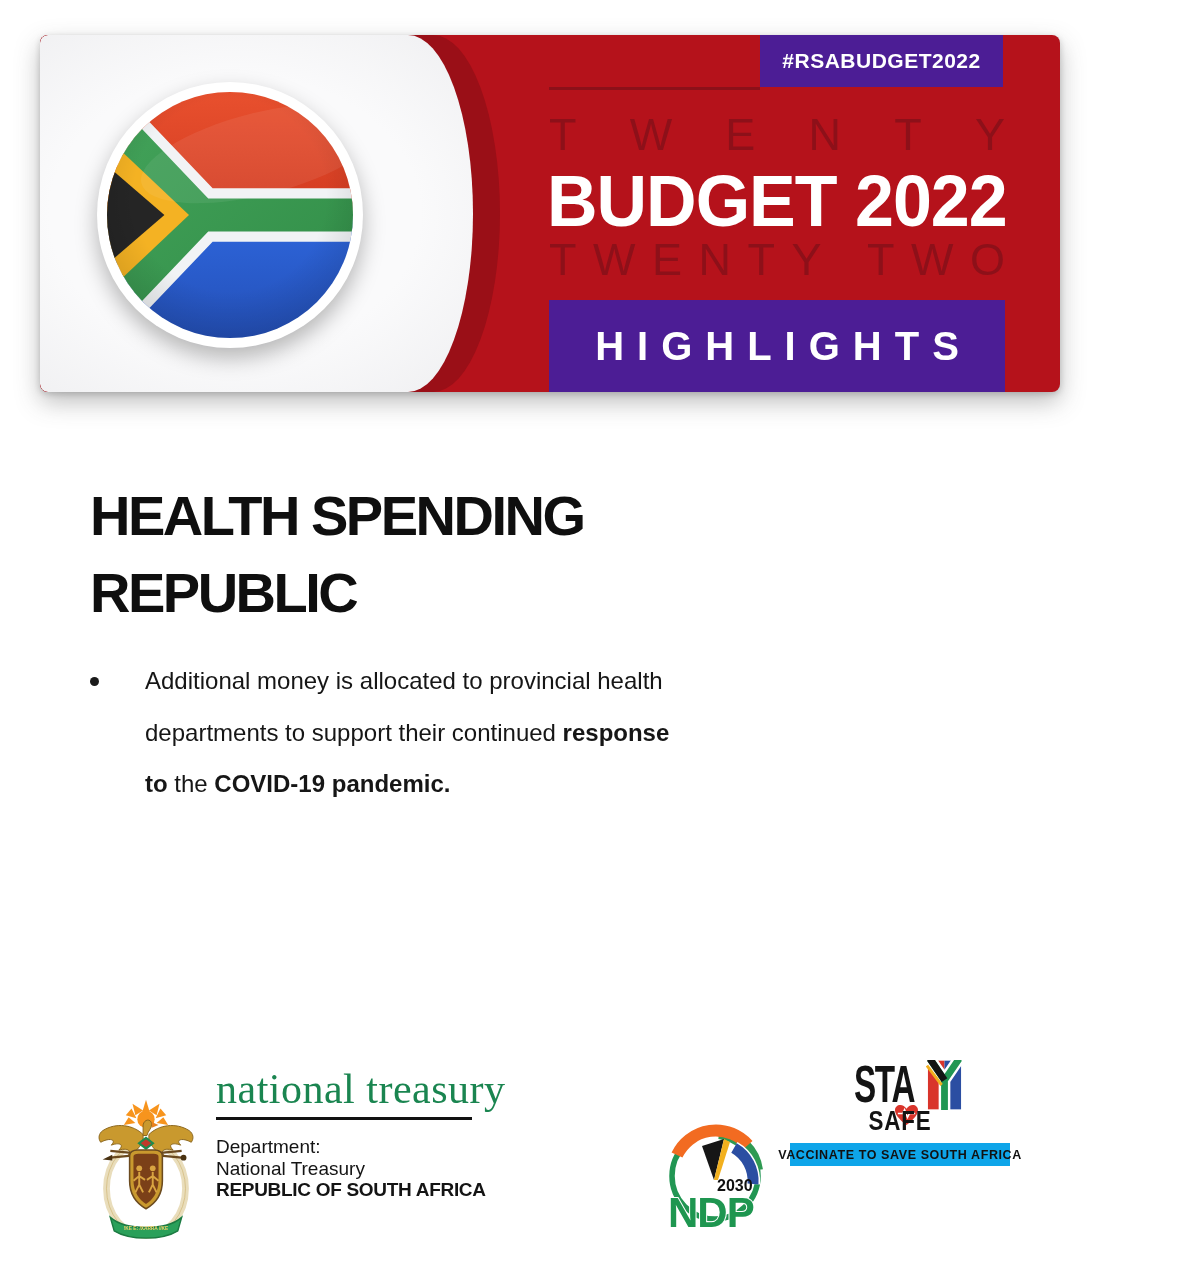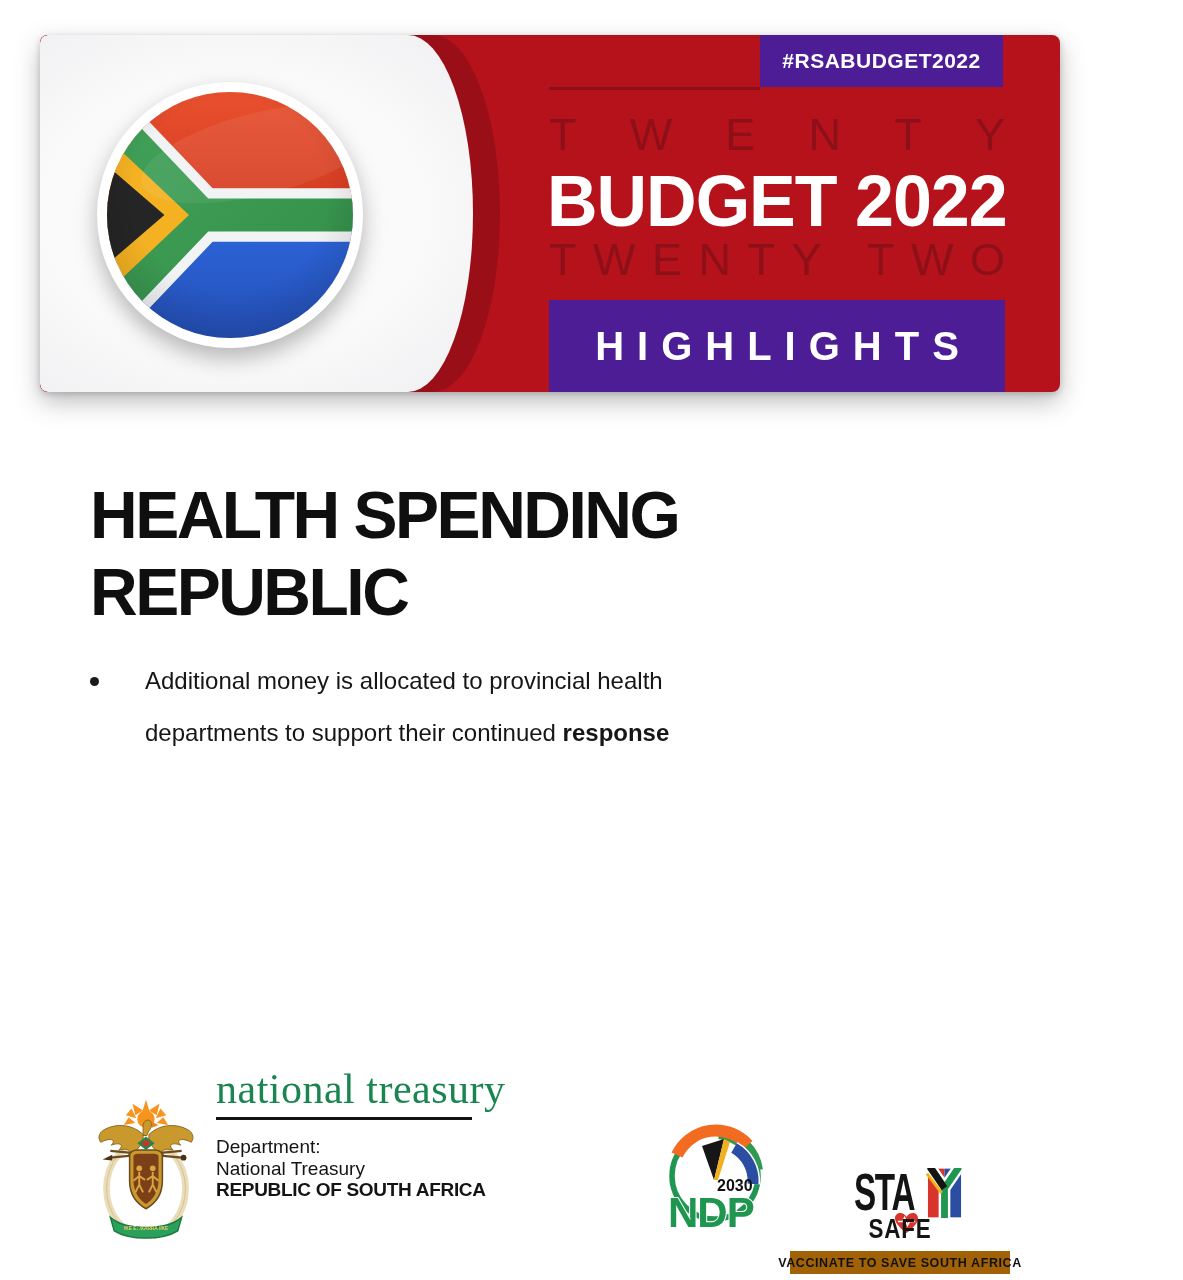--- a/index.html
+++ b/index.html
@@ -32,45 +32,45 @@
   .word-bottom{top:199px;}
   .banner-title{position:absolute;left:507px;top:124px;width:470px;color:#FFFFFF;
     font-size:70px;font-weight:bold;letter-spacing:-1px;white-space:nowrap;
     transform:scaleY(1.04);transform-origin:left top;}
   .highlights{position:absolute;left:509px;top:265px;width:456px;height:92px;background:#4c1d95;
     color:#fff;font-size:40px;font-weight:bold;letter-spacing:13px;text-indent:13px;
     display:flex;align-items:center;justify-content:center;}
 
   
   .heading{position:absolute;left:90px;top:477px;color:#0F0F0F;font-weight:bold;
-    font-size:66px;line-height:77px;letter-spacing:-2.5px;}
+    font-size:56px;line-height:77px;letter-spacing:-2.5px;}
   .bullet-item{position:absolute;left:88px;top:655px;width:860px;}
   .bullet-dot{position:absolute;left:2px;top:22px;width:9px;height:9px;border-radius:50%;background:#1a1a1a;}
   .bullet-text{position:absolute;left:57px;top:0;width:800px;color:#161616;
     font-size:24px;line-height:51.5px;}
   .bullet-text .b{font-weight:bold;text-align:right;}
 
   
   .coat{position:absolute;left:93px;top:1096px;width:106px;height:152px;}
   .treasury-text{position:absolute;left:216px;top:1066px;}
   .treasury-brand{font-family:"Liberation Serif", serif;font-size:42px;color:#1A8550;letter-spacing:.5px;line-height:46px;}
   .treasury-underline{width:256px;height:3px;background:#121212;margin-top:5px;}
   .treasury-lines{margin-top:16px;font-size:19px;line-height:21.5px;color:#141414;}
   .treasury-country{font-weight:bold;letter-spacing:-.3px;}
 
   .ndp{position:absolute;left:664px;top:1124px;width:106px;height:120px;}
-  .staysafe{position:absolute;left:790px;top:1168px;width:220px;}
+  .staysafe{position:absolute;left:790px;top:1060px;width:220px;}
   .stay-row{position:relative;height:52px;display:flex;align-items:flex-start;justify-content:center;}
   .stay-text{font-size:52px;line-height:48px;font-weight:bold;color:#141414;letter-spacing:-2px;
     transform:scaleX(.64);transform-origin:center top;}
   .y-glyph{width:37px;height:50px;margin-left:-6px;}
   .heart-icon{position:absolute;left:104px;top:44px;width:25px;height:23px;}
   .safe-text{margin-top:-7px;text-align:center;font-size:28px;font-weight:bold;color:#141414;
     letter-spacing:1px;transform:scaleX(.8);}
-  .vaccinate-bar{margin-top:6px;width:220px;height:23px;background:#a16207;color:#111;
+  .vaccinate-bar{margin-top:6px;width:220px;height:23px;background:#0ea5e9;color:#111;
     display:flex;align-items:center;justify-content:center;
     font-size:12.5px;font-weight:bold;letter-spacing:.6px;white-space:nowrap;}
 </style>
 </head>
 <body>
 
 <div class="page">
 
   <div class="banner">
     <div class="curve-ring"></div>
@@ -150,20 +150,23 @@
 
   <div class="bullet-item">
     <div class="bullet-dot"></div>
     <div class="bullet-text">
       <div>
         <span>Additional money is allocated to provincial health</span>
       </div>
       <div>
         <span>departments to support their continued </span><span class="b">response</span>
       </div>
+      <div>
+        <span class="b">to</span><span> the </span><span class="b">COVID-19 pandemic.</span>
+      </div>
     </div>
   </div>
 
   <div class="coat">
     <svg viewBox="0 0 110 150">
       <ellipse cx="55" cy="96" rx="41" ry="49" fill="none" stroke="#E9DDBB" stroke-width="7"></ellipse>
       <ellipse cx="55" cy="96" rx="41" ry="49" fill="none" stroke="#CBB06A" stroke-width="1" opacity=".6"></ellipse>
       <g fill="#F7941D">
         <circle cx="55" cy="24" r="9"></circle>
         <polygon points="55,4 59,17 51,17"></polygon>

